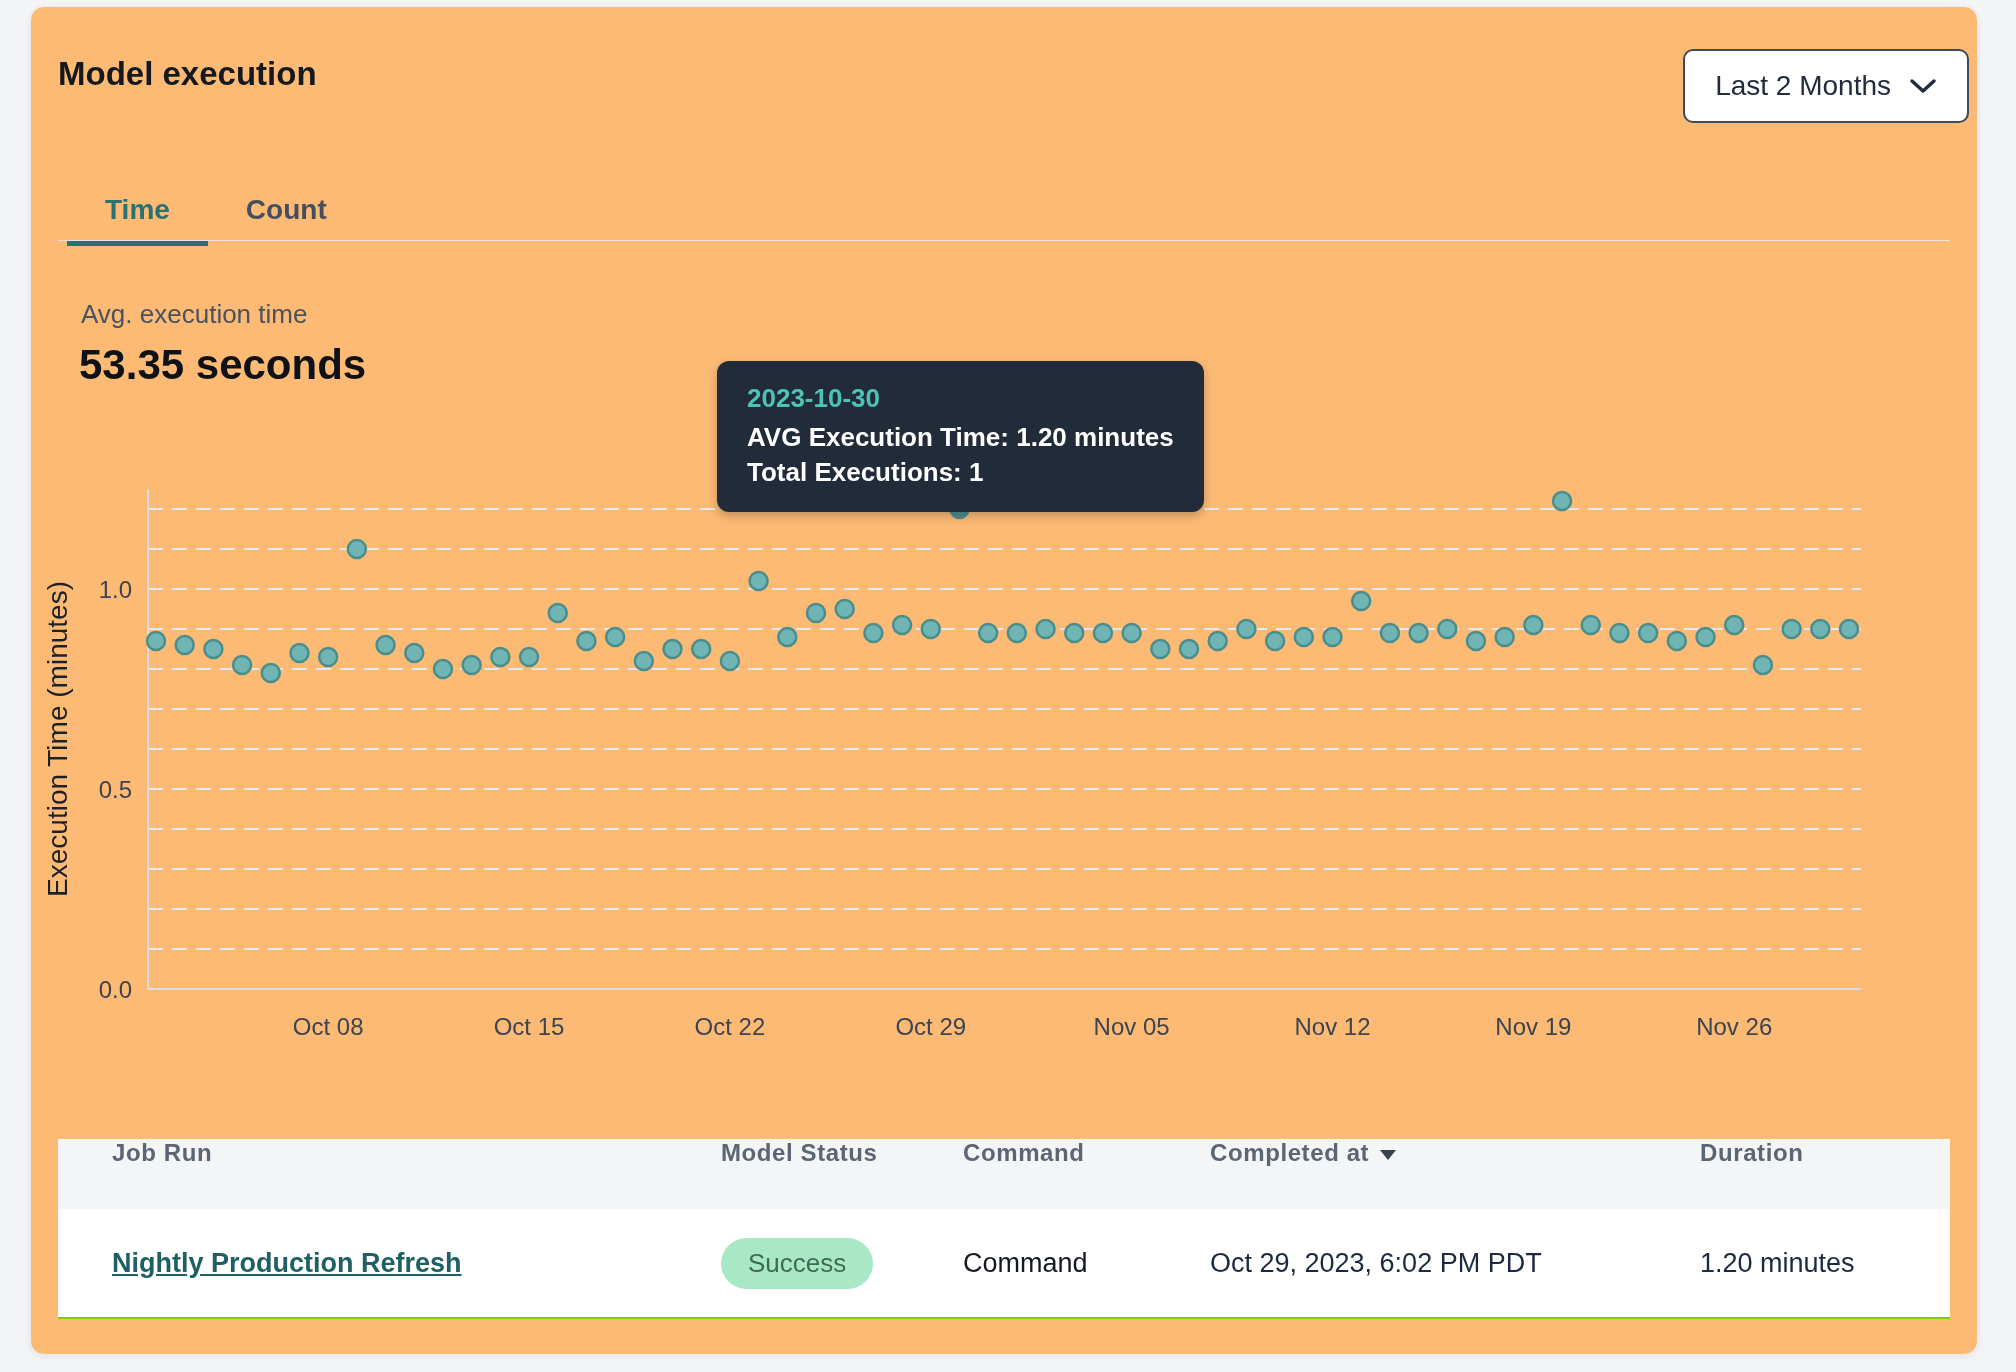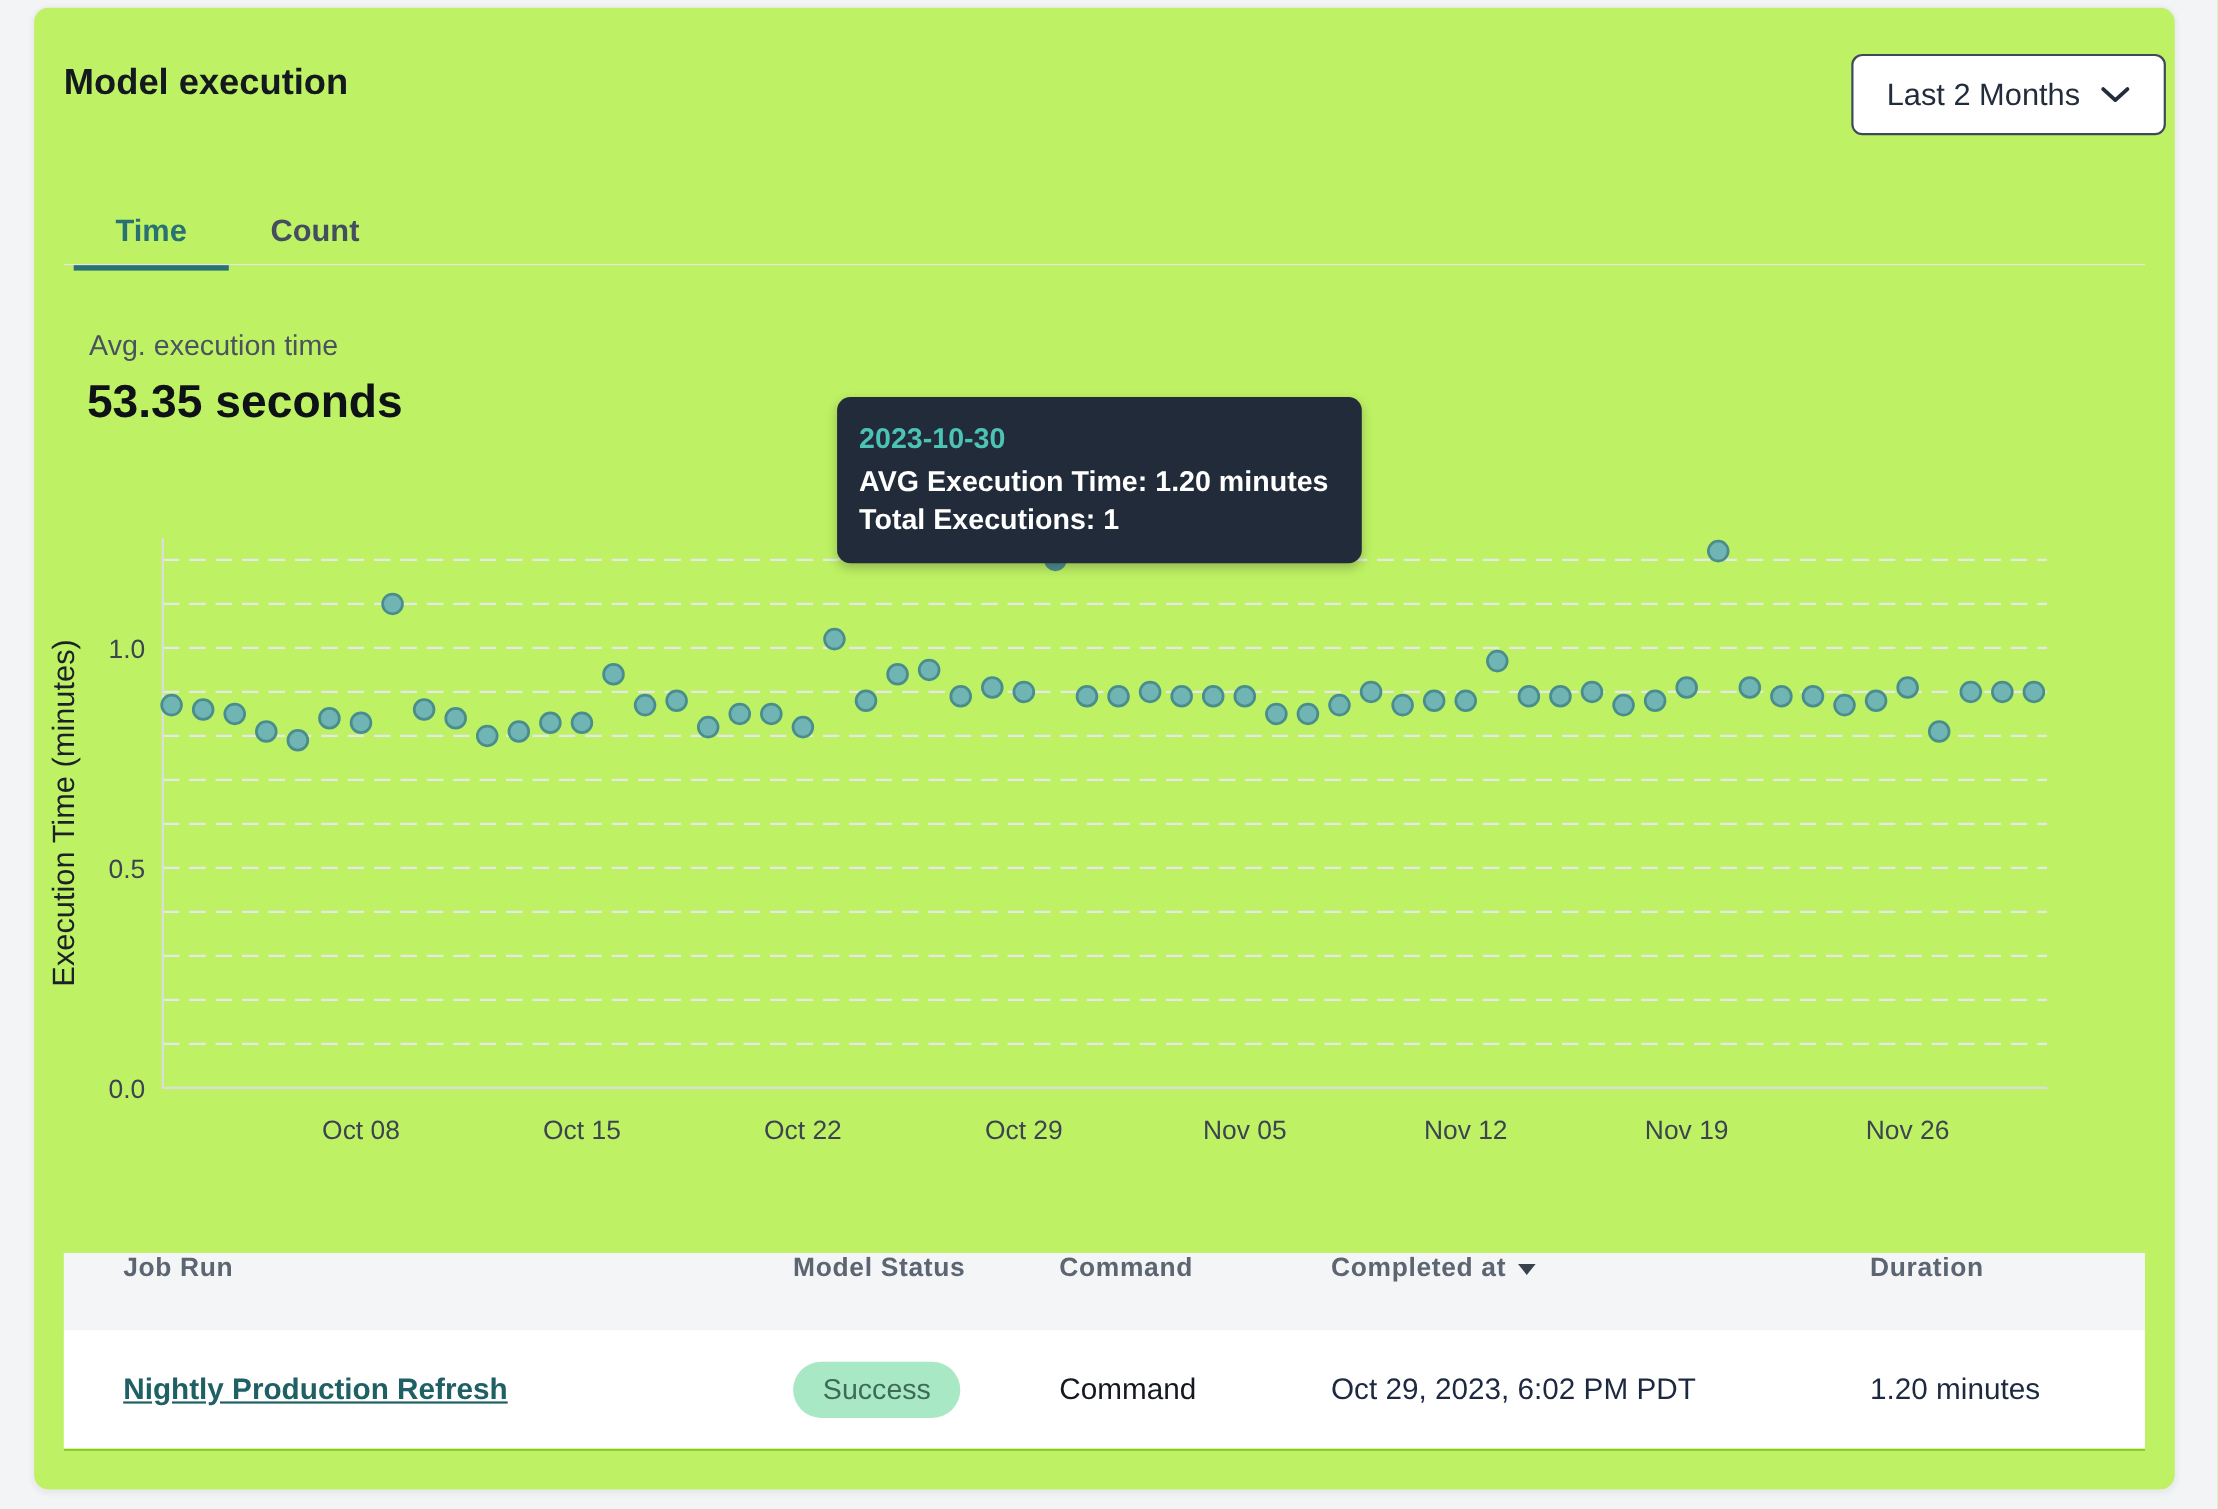--- a/index.html
+++ b/index.html
@@ -9,21 +9,21 @@
     width:2016px; height:1372px;
     background:#f3f4f6;
     font-family:"Liberation Sans", sans-serif;
     color:#1b2330;
     overflow:hidden;
     position:relative;
   }
   .card {
     position:absolute; left:30px; top:6px;
     width:1948px; height:1349px;
-    background:#bef264;
+    background:#fdba74;
     border:1px solid #ececee;
     border-radius:14px;
     box-shadow:0 2px 6px rgba(20,24,32,.07);
   }
   .card-title {
     position:absolute; left:27px; top:48px;
     font-size:33px; font-weight:700; color:#14181f;
   }
   .range-btn {
     position:absolute; right:8px; top:42px;
@@ -52,23 +52,23 @@
     position:absolute; left:27px; right:27px; top:233px;
     height:1px; background:#e3e5e8;
   }
 
   
   .summary-label { position:absolute; left:50px; top:292px; font-size:26px; color:#49525f; }
   .summary-value { position:absolute; left:48px; top:334px; font-size:42px; font-weight:700; color:#0e1217; }
 
   
   .tooltip {
-    position:absolute; left:730px; top:354px;
+    position:absolute; left:686px; top:354px;
     background:#222b3a; border-radius:12px;
-    padding:22px 30px 24px 20px;
+    padding:22px 30px 24px 30px;
     white-space:nowrap;
     box-shadow:0 4px 10px rgba(15,20,30,.25);
   }
   .tooltip .tt-date { color:#4cc3b5; font-size:26px; font-weight:700; margin-bottom:8px; }
   .tooltip .tt-line { color:#ffffff; font-size:26px; font-weight:700; margin-top:4px; }
 
   
   .chart-wrap { position:absolute; left:0; top:474px; width:1948px; height:580px; }
   .grid  { stroke:#e6e7e9; stroke-width:2; stroke-dasharray:15 9; fill:none; }
   .axis  { stroke:#dbdde0; stroke-width:2; }

